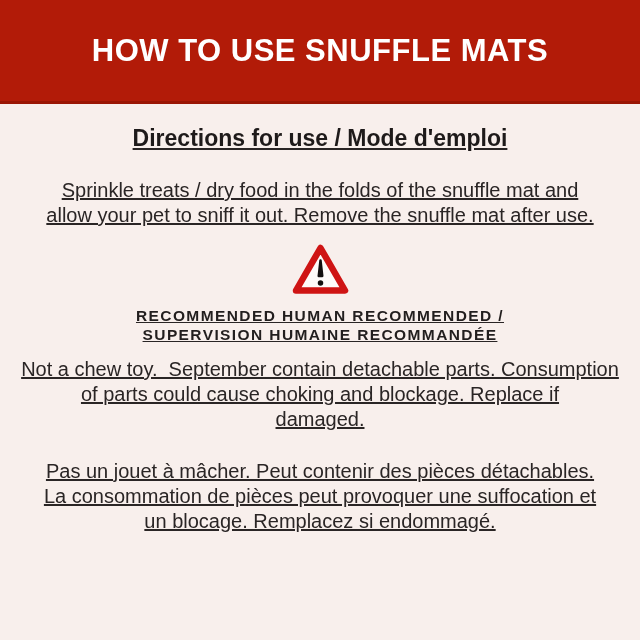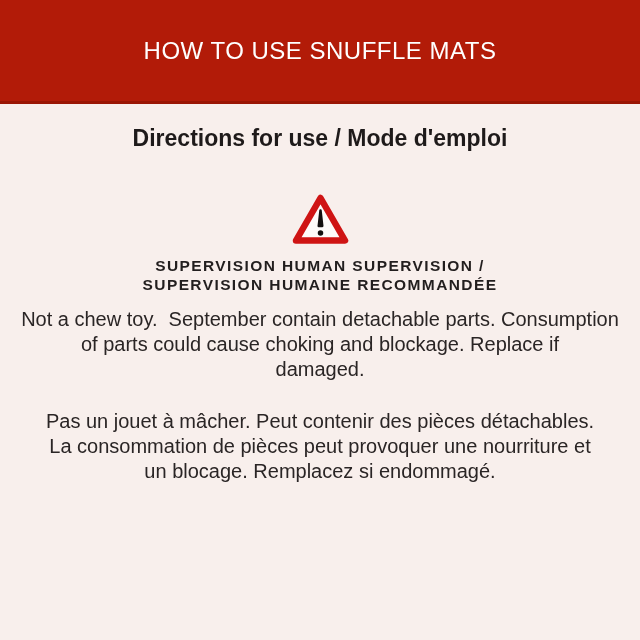--- a/index.html
+++ b/index.html
@@ -28,34 +28,35 @@
     background: #b21b08;
     border-bottom: 3px solid #9a1504;
     box-sizing: border-box;
     display: flex;
     align-items: center;
     justify-content: center;
     flex: 0 0 auto;
   }
   .banner-title {
     color: #ffffff;
-    font-size: 24px;
-    font-weight: 400;
+    font-size: 31px;
+    font-weight: 700;
     letter-spacing: 0.5px;
     margin: 0;
     font-family: "Liberation Sans", sans-serif;
   }
   .content {
     width: 100%;
     box-sizing: border-box;
     padding-top: 21px;
     display: flex;
     flex-direction: column;
     align-items: center;
     text-align: center;
+    text-decoration: underline;
   }
   .directions-heading {
     font-size: 23px;
     font-weight: 700;
     color: #1e1a1a;
     margin: 0 0 26px 0;
   }
   .para {
     font-size: 20px;
     line-height: 25px;
@@ -95,37 +96,39 @@
 <div class="label-card">
 
   <div class="banner">
     <h1 class="banner-title">HOW TO USE SNUFFLE MATS</h1>
   </div>
 
   <div class="content">
 
     <h2 class="directions-heading">Directions for use / Mode d'emploi</h2>
 
+    <p class="para">Sprinkle treats / dry food in the folds of the snuffle mat and
+allow your pet to sniff it out. Remove the snuffle mat after use.</p>
 
 
     <div class="warning-icon-wrap">
       <span>
         <svg width="57" height="51" viewBox="0 0 114 102" aria-hidden="true">
           <path d="M57 8 L106 93 L8 93 Z" fill="#fefbfa" stroke="#cf1414" stroke-width="13" stroke-linejoin="round"></path>
           <path d="M57 33 L60.5 64 L53.5 64 Z" fill="#141010" stroke="#141010" stroke-width="5" stroke-linejoin="round"></path>
           <circle cx="57" cy="78" r="5.5" fill="#141010"></circle>
         </svg>
       </span>
     </div>
 
-    <div class="supervision-heading">SUPERVISION HUMAN SUPERVISION /
+    <div class="supervision-heading">RECOMMENDED HUMAN RECOMMENDED /
 SUPERVISION HUMAINE RECOMMANDÉE</div>
 
     <p class="para warn-en">Not a chew toy.  September contain detachable parts. Consumption
 of parts could cause choking and blockage. Replace if
 damaged.</p>
 
     <p class="para warn-fr">Pas un jouet à mâcher. Peut contenir des pièces détachables.
-La consommation de pièces peut provoquer une nourriture et
+La consommation de pièces peut provoquer une suffocation et
 un blocage. Remplacez si endommagé.</p>
 
   </div>
 </div>
 
 </body></html>

